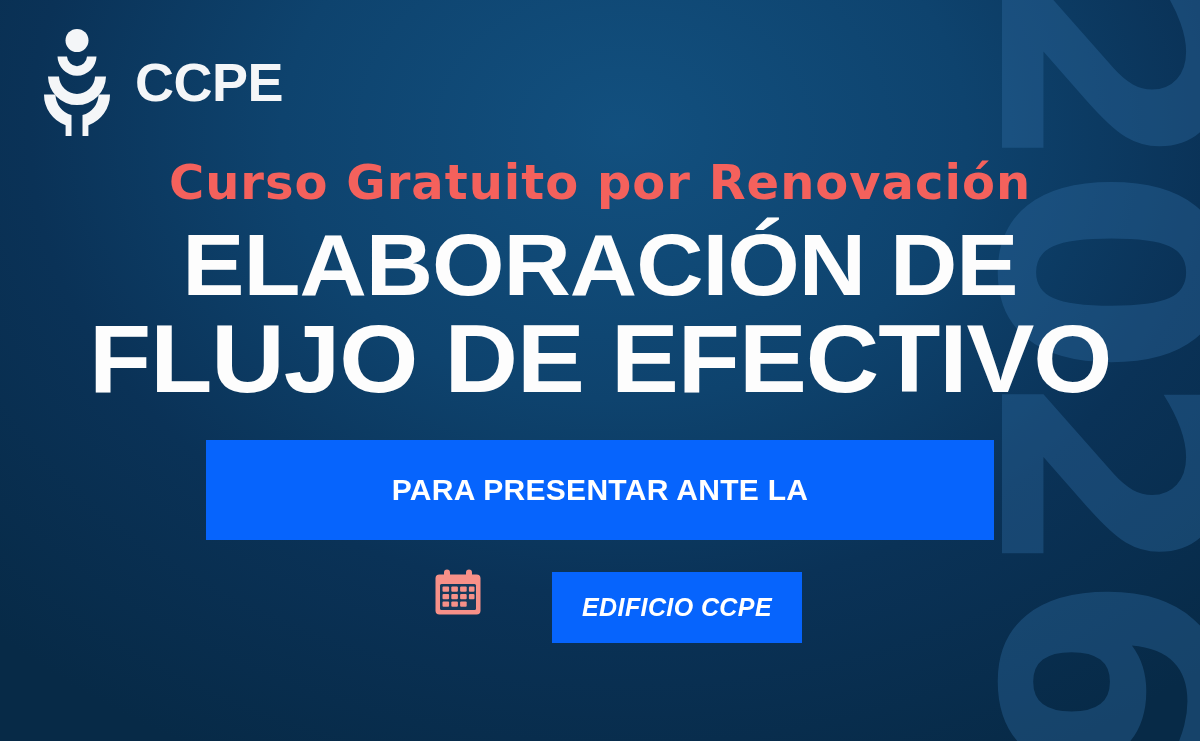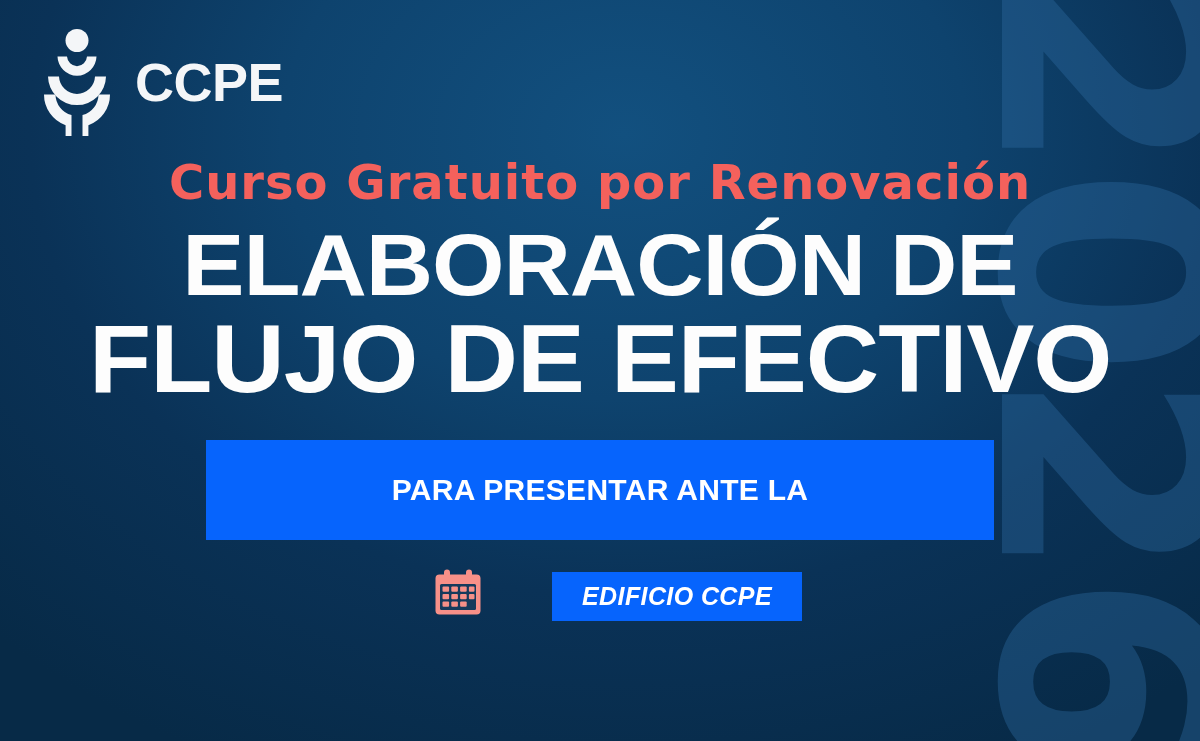--- a/index.html
+++ b/index.html
@@ -134,21 +134,21 @@
     white-space:nowrap;
     font-family:"Liberation Sans", sans-serif;
   }
   #venue-badge {
     background:#0664fd;
     color:#ffffff;
     font-weight:700;
     font-style:italic;
     font-size:25px;
     letter-spacing:.4px;
-    padding:10px 30px;
+    padding:21px 30px;
     white-space:nowrap;
     font-family:"Liberation Sans", sans-serif;
   }
 </style>
 </head>
 <body>
 
 <div id="poster">
 
   <div id="watermark">

